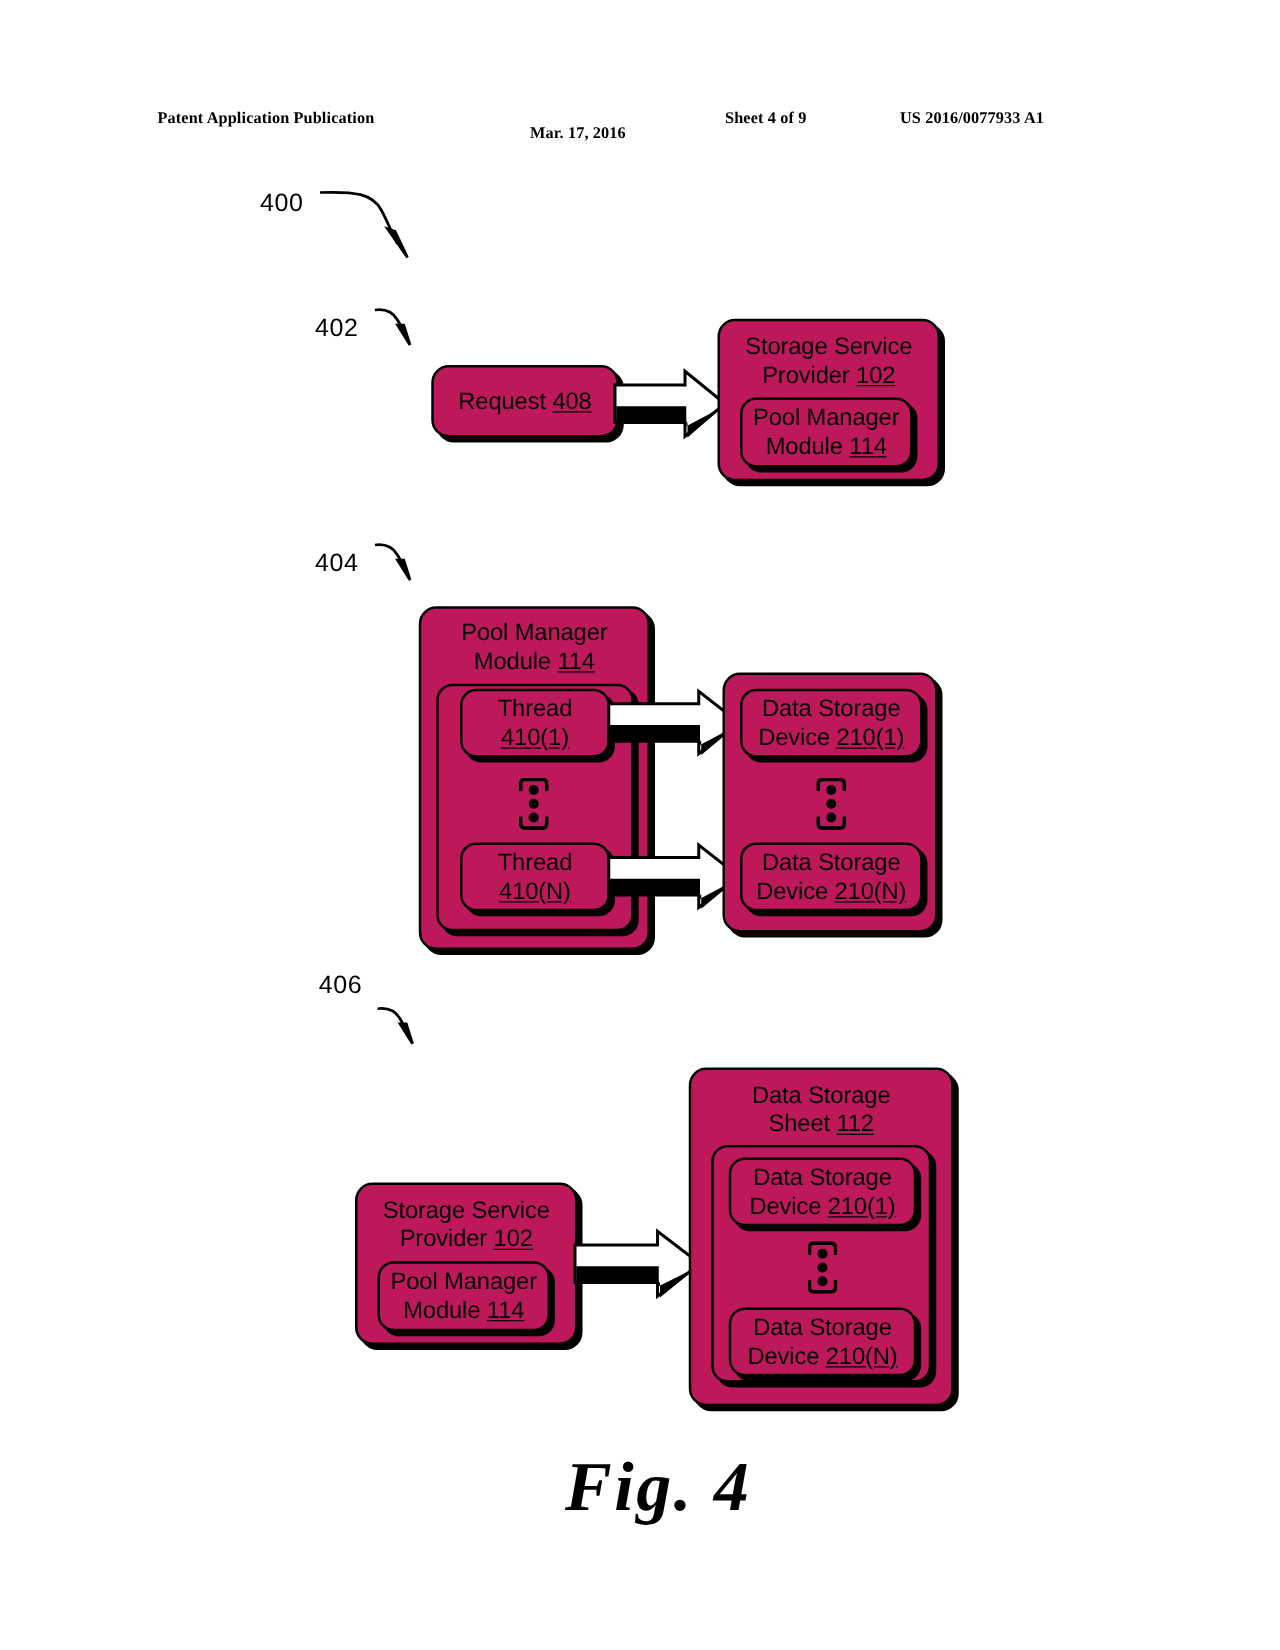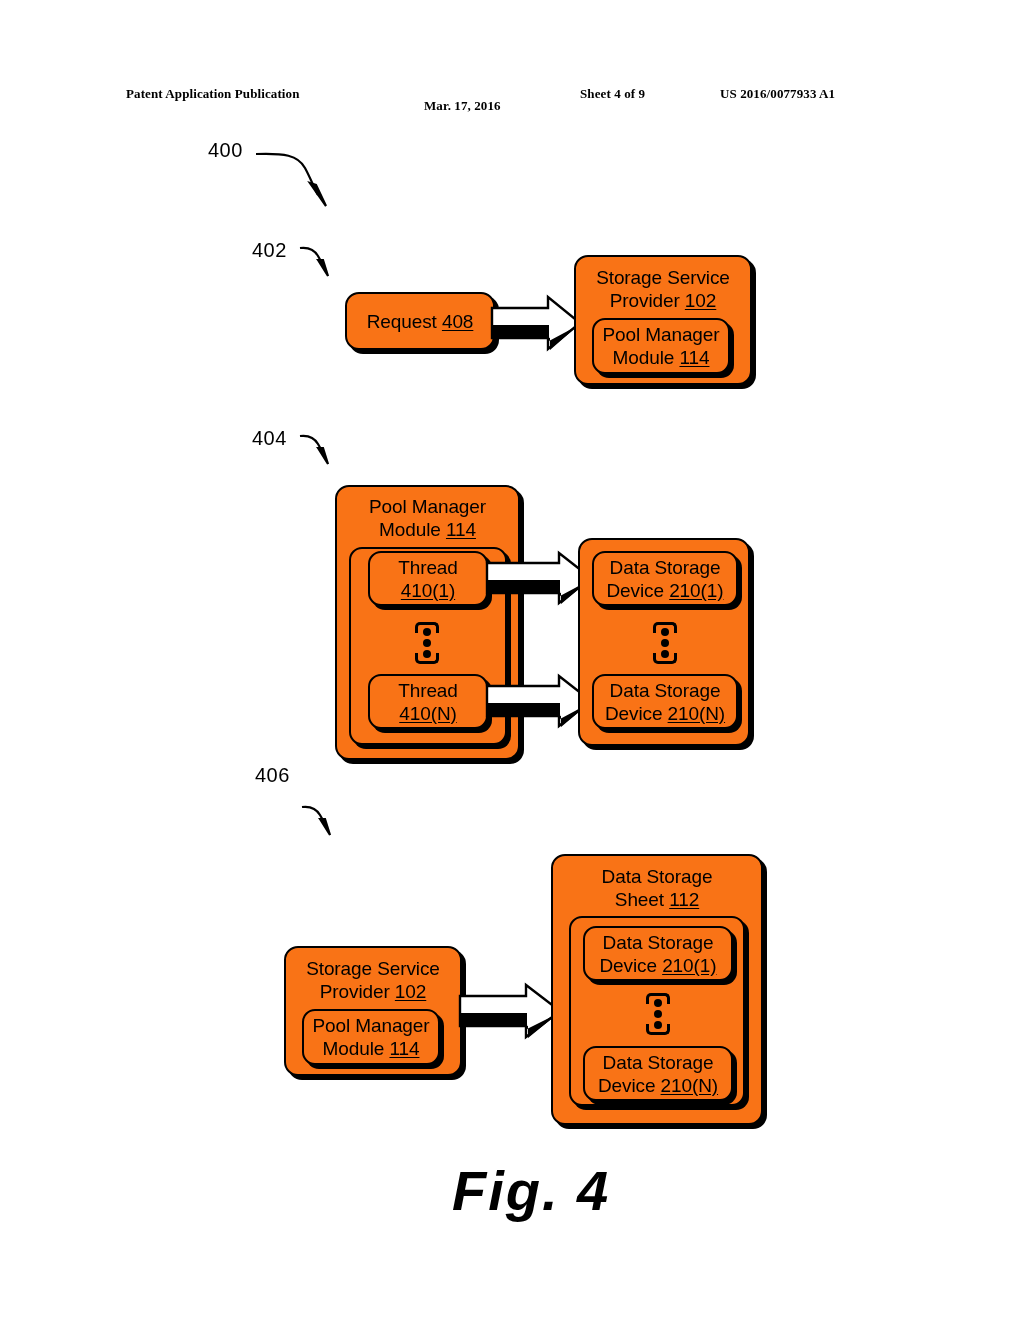--- a/index.html
+++ b/index.html
@@ -34,28 +34,29 @@
   .hdr-sheet { position: absolute; left: 580px;  top: 0; }
   .hdr-num   { position: absolute; left: 720px;  top: 0; }
 
   
   .refnum {
     position: absolute;
     font-family: "Liberation Sans", sans-serif;
     font-size: 20px;
     letter-spacing: 0.5px;
     white-space: nowrap;
+    margin-top: 13px;
   }
   .leader { position: absolute; }
 
   
   .rbox {
     position: absolute;
     box-sizing: border-box;
-    background: #f97316;
+    background: #be185d;
     border: 2.5px solid #000000;
     border-radius: 14px;
     box-shadow: 4px 4px 0 0 #000000;
   }
   .rbox.thin {
     border-width: 2.5px;
     border-radius: 13px;
   }
 
   .boxlabel {
@@ -120,21 +121,21 @@
   }
   .vdots .br-bot {
     bottom: 0;
     border-top: none;
     border-radius: 0 0 5px 5px;
   }
 
   
   .figcap {
     position: absolute;
-    font-family: Liberation Sans, sans-serif;
+    font-family: Liberation Serif, serif;
     font-style: italic;
     font-weight: bold;
     font-size: 56px;
     letter-spacing: 2px;
     white-space: nowrap;
   }
 
   svg.ov { position: absolute; overflow: visible; }
 </style>
 </head>

